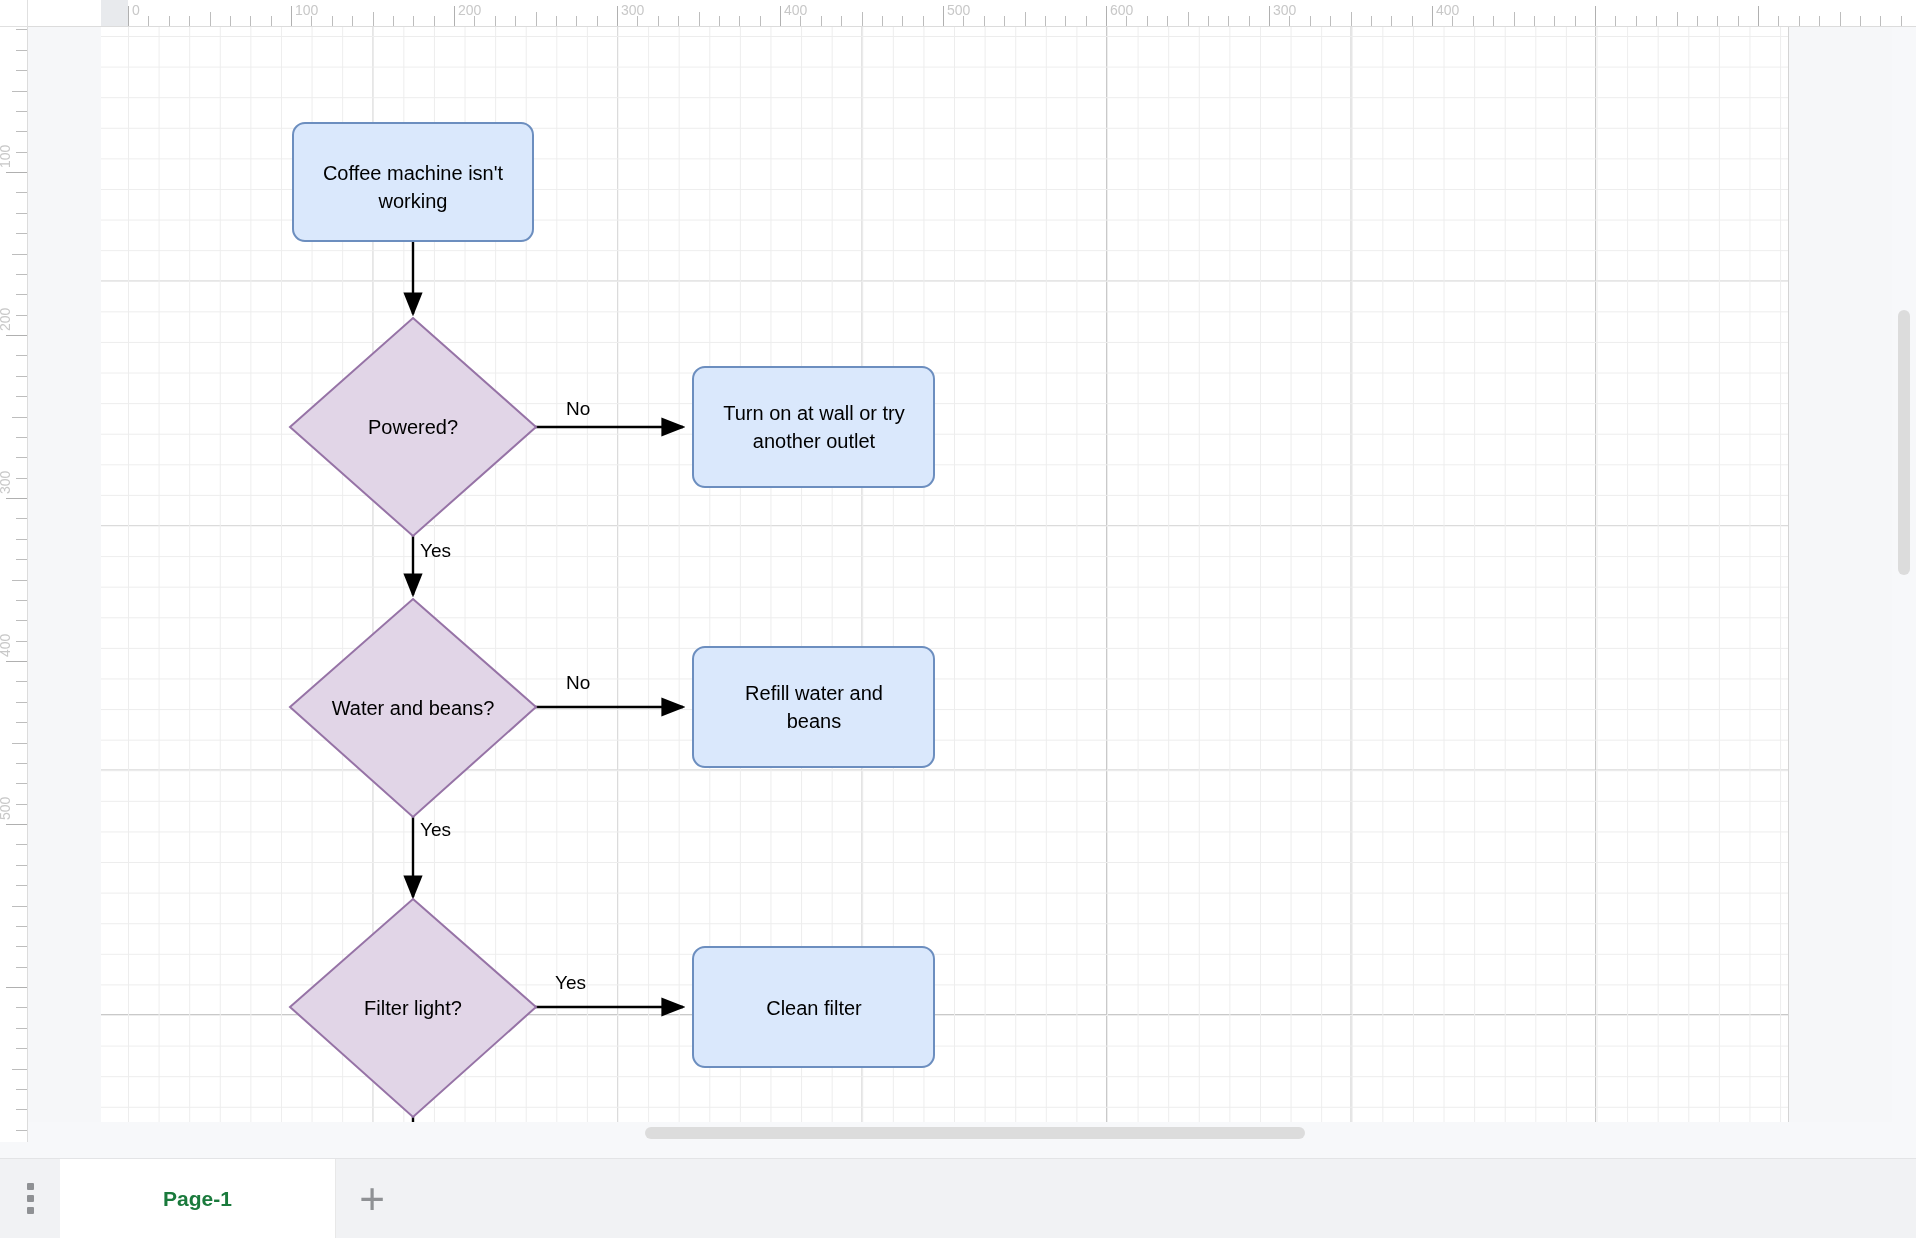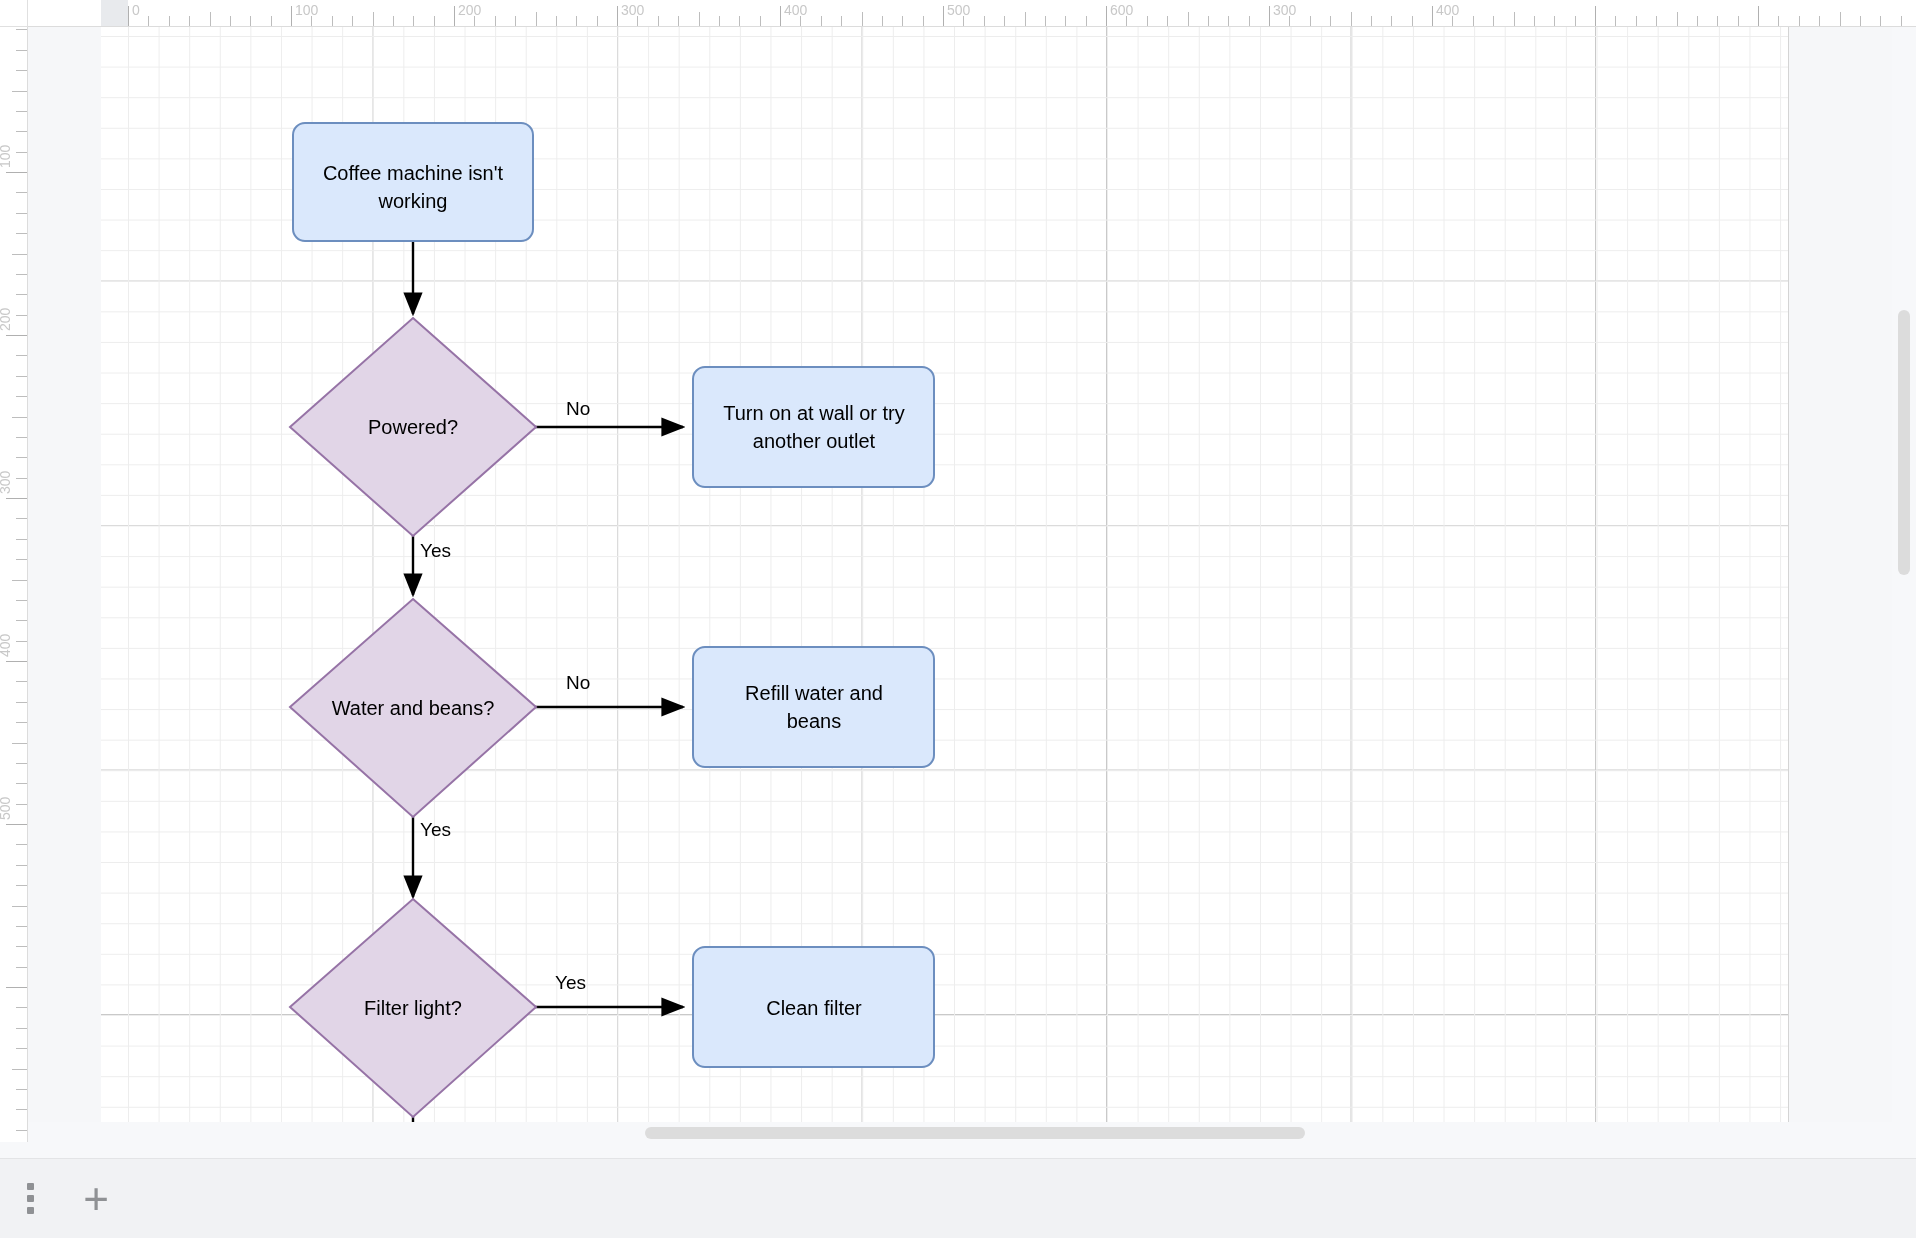--- a/index.html
+++ b/index.html
@@ -456,19 +456,22 @@
   </div>
 
   <div class="tabbar">
     <div class="tab-menu-btn">
       <span class="kebab">
         <i></i>
           <i></i>
           <i></i>
       </span>
     </div>
+    <div class="page-tab">
+      <span>Page-1</span>
+    </div>
     <div class="add-page-btn">
       <span>+</span>
     </div>
     <div class="tabbar-rest"></div>
   </div>
 
 </div>
 
 </body></html>

